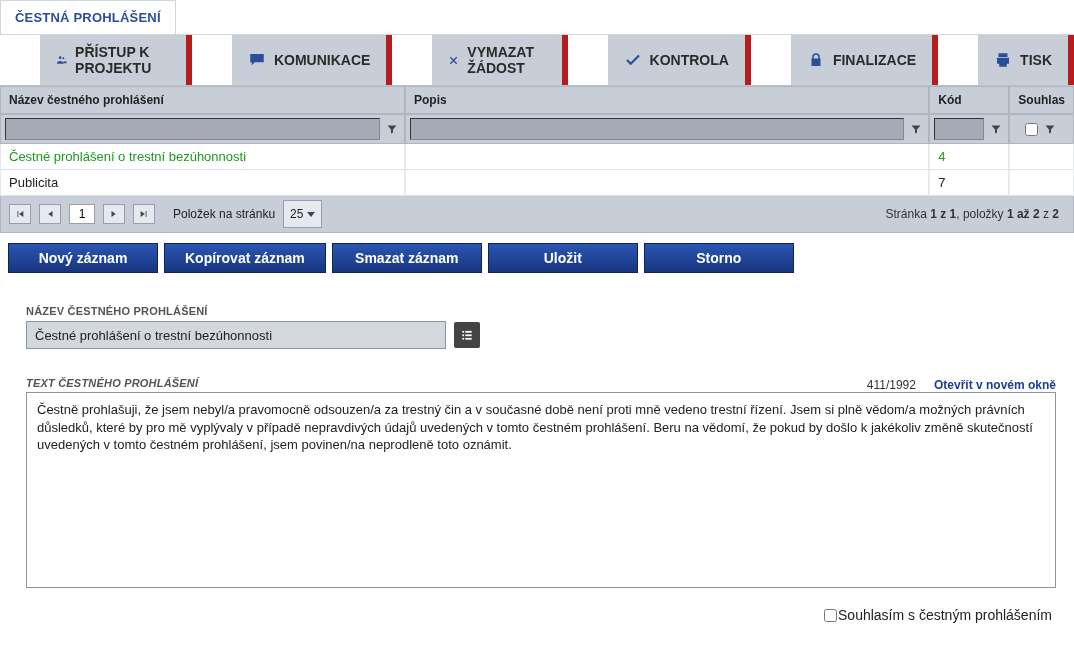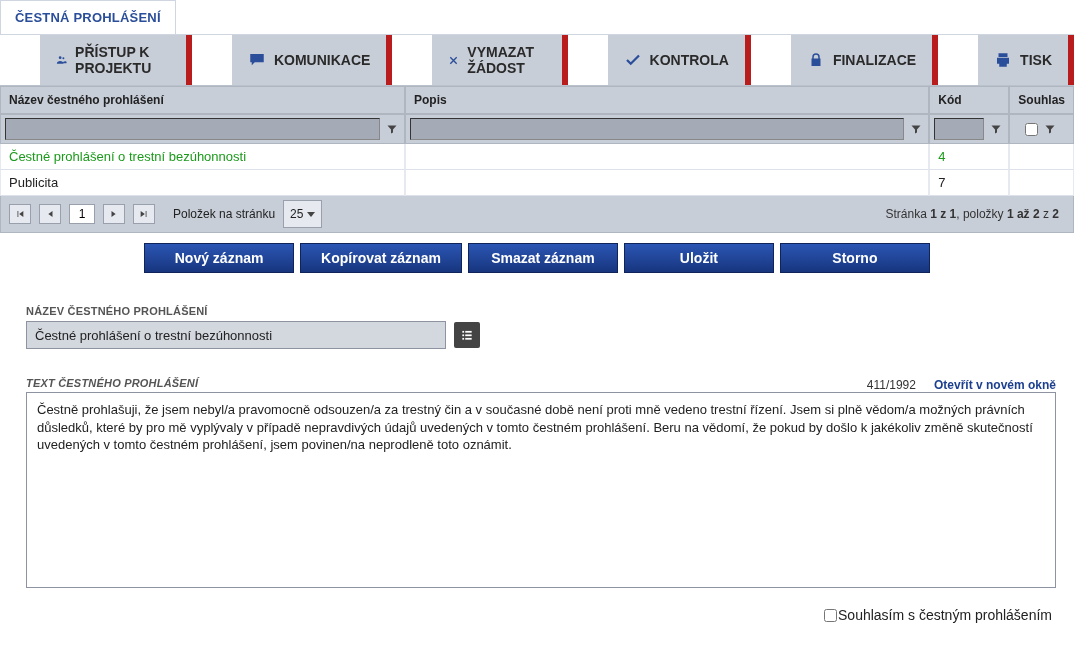--- a/index.html
+++ b/index.html
@@ -31,21 +31,21 @@
   
   .paging { display:flex; align-items:center; gap:8px; background:#c8ced8; padding:4px 8px; border:1px solid #b0b6c0; border-top:none; font-size:12px; }
   .pg-btn { width:22px; height:20px; background:#e6e9ef; border:1px solid #9aa0ab; display:flex; align-items:center; justify-content:center; cursor:pointer; font-size:11px; }
   .pg-input { width:26px; height:20px; text-align:center; border:1px solid #9aa0ab; background:#fff; font-size:12px; }
   .pg-select { height:28px; background:#e6e9ef; border:1px solid #9aa0ab; padding:0 18px 0 6px; font-size:12px; position:relative; display:flex; align-items:center; cursor:pointer; }
   .pg-select::after { content:''; position:absolute; right:6px; border-left:4px solid transparent; border-right:4px solid transparent; border-top:5px solid #444; }
   .paging-info { margin-left:auto; color:#333; font-size:12px; padding-right:6px; }
   .paging-info b { font-weight:700; }
 
   
-  .actions { display:flex; gap:6px; padding:10px 8px 4px 8px;justify-content:center; }
+  .actions { display:flex; gap:6px; padding:10px 8px 4px 8px; }
   .btn { flex:none; min-width:150px; text-align:center; padding:6px 20px; background:#1c3f8f; background:linear-gradient(#2b56b4,#17357e); color:#fff; font-weight:700; font-size:14px; border:1px solid #10245a; cursor:pointer; }
 
   
   .form-area { padding: 28px 18px 4px 26px; }
   .field-label { font-size:11px; font-weight:700; color:#555; letter-spacing:.2px; margin-bottom:4px; }
   .name-row { display:flex; align-items:center; gap:8px; }
   .name-input { width:420px; height:28px; padding:4px 8px; background:#d3d7de; border:1px solid #8d93a0; font-size:13px; color:#222; }
   .list-btn { width:26px; height:26px; background:#444; color:#fff; border:none; display:flex; align-items:center; justify-content:center; cursor:pointer; border-radius:2px; }
   .list-btn svg { width:14px; height:14px; }
 

